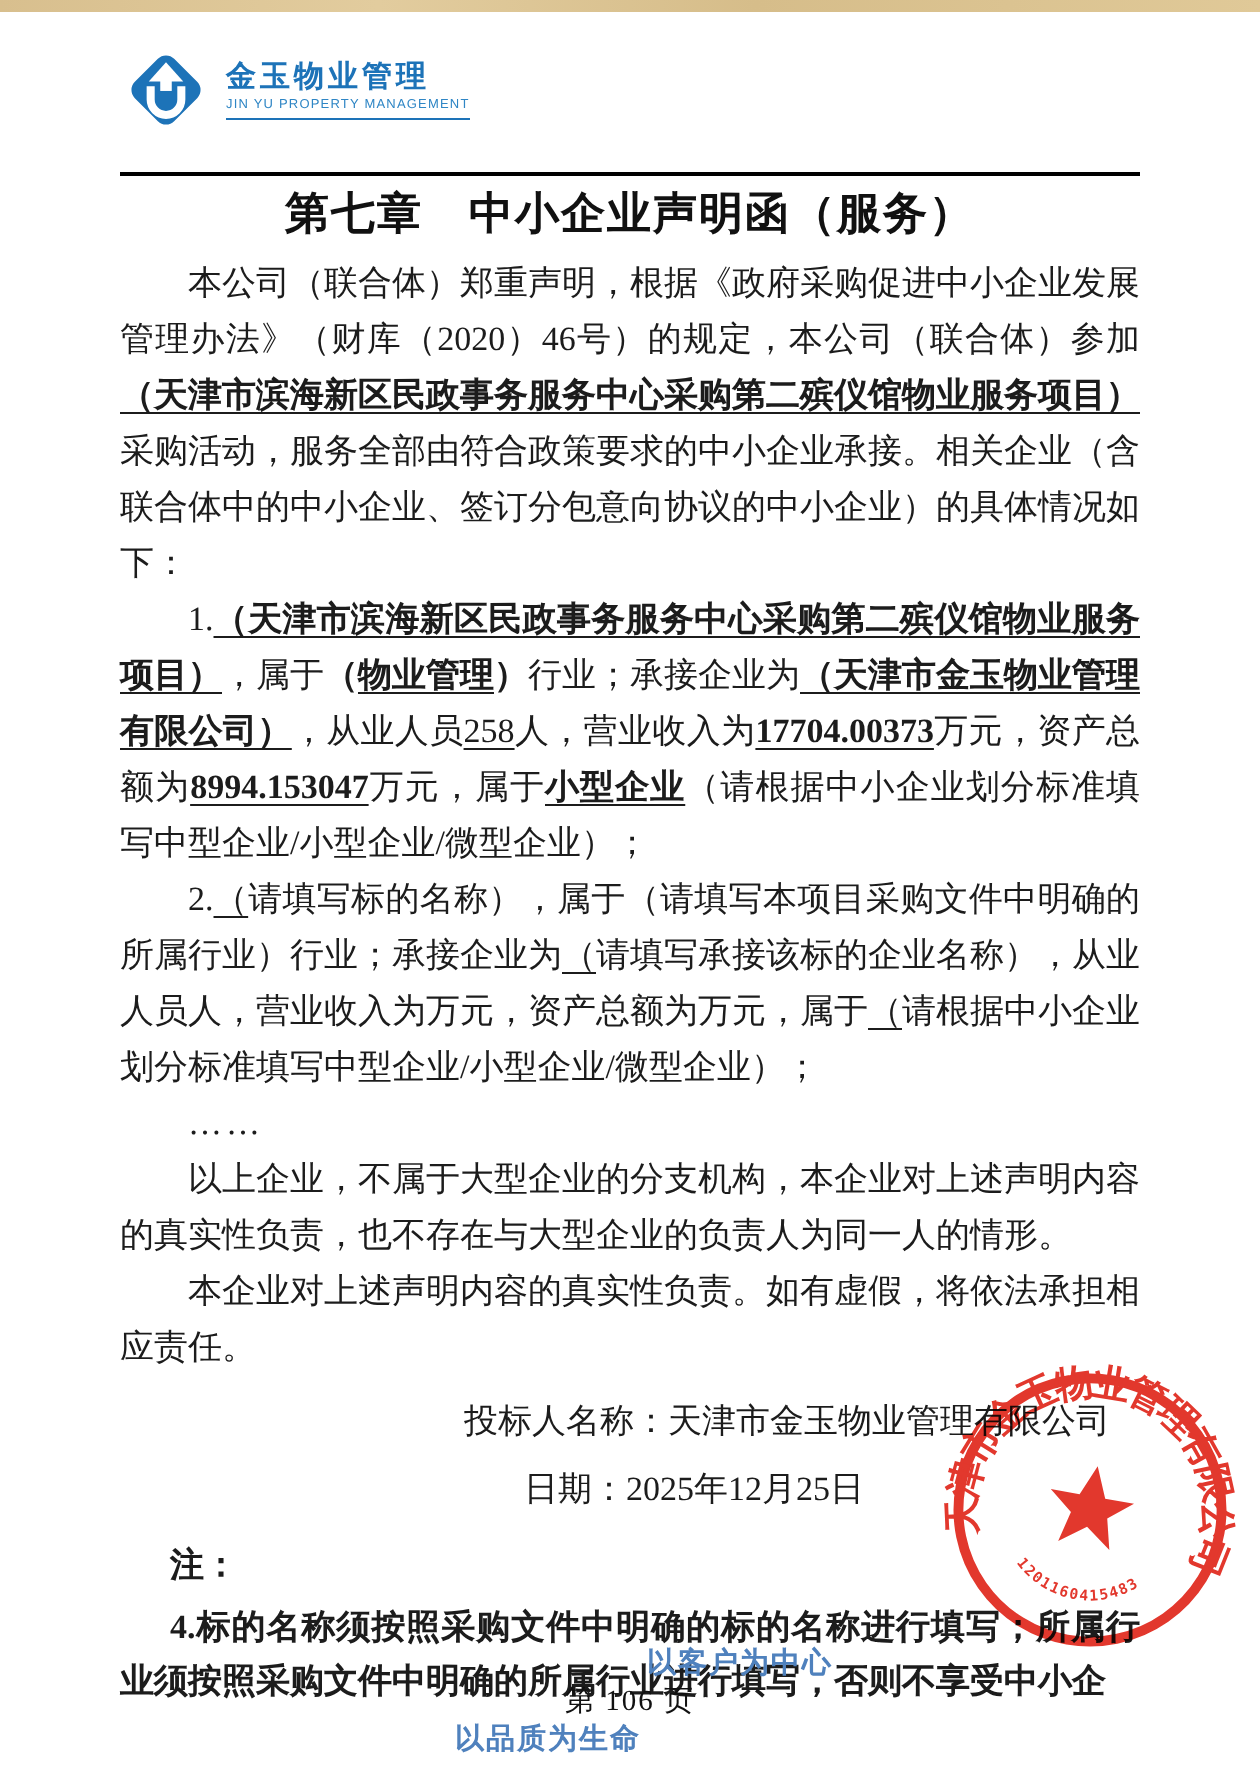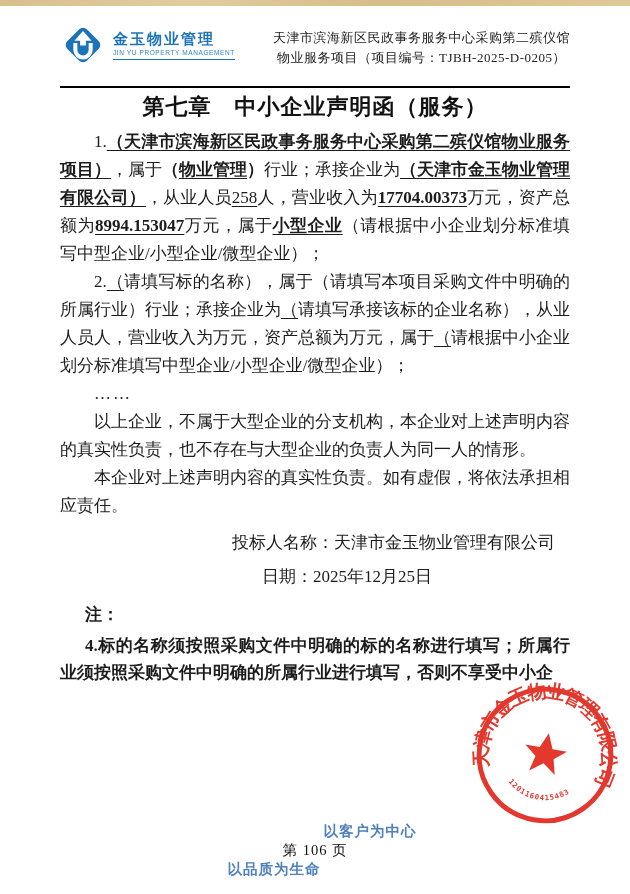--- a/index.html
+++ b/index.html
@@ -91,29 +91,26 @@
             <polygon points="24,9.5 33,19.5 15,19.5" fill="#ffffff"></polygon>
             <rect x="21" y="17.5" width="6" height="7" fill="#ffffff"></rect>
             <path d="M16,22 v7 a8 8 0 0 0 16 0 v-7" fill="none" stroke="#ffffff" stroke-width="4.2"></path>
           </svg>
         </span>
         <span class="logo-text">
           <span class="logo-title">金玉物业管理</span>
           <span class="logo-sub">JIN YU PROPERTY MANAGEMENT</span>
         </span>
       </div>
-      <div class="hdr-right">
-        <div>天津市滨海新区民政事务服务中心采购第二殡仪馆</div>
-        <div>物业服务项目（项目编号：TJBH-2025-D-0205）</div>
-      </div>
     </div>
 
     <div class="doc-title">第七章　中小企业声明函（服务）</div>
 
     <div class="body-text">
+      <p><span>本公司（联合体）郑重声明，根据《政府采购促进中小企业发展管理办法》（财库（2020）46号）的规定，本公司（联合体）参加</span><span class="bu">（天津市滨海新区民政事务服务中心采购第二殡仪馆物业服务项目）</span><span>采购活动，服务全部由符合政策要求的中小企业承接。相关企业（含联合体中的中小企业、签订分包意向协议的中小企业）的具体情况如下：</span></p>
 
       <p><span>1.</span><span class="bu">（天津市滨海新区民政事务服务中心采购第二殡仪馆物业服务项目）</span><span>，属于</span><span class="b">（</span><span class="bu">物业管理</span><span class="b">）</span><span>行业；承接企业为</span><span class="bu">（天津市金玉物业管理有限公司）</span><span>，从业人员</span><span class="u">258</span><span>人，营业收入为</span><span class="bu">17704.00373</span><span>万元，资产总额为</span><span class="bu">8994.153047</span><span>万元，属于</span><span class="bu">小型企业</span><span>（请根据中小企业划分标准填写中型企业/小型企业/微型企业）；</span></p>
 
       <p><span>2.</span><span class="u">（</span><span>请填写标的名称），属于（请填写本项目采购文件中明确的所属行业）行业；承接企业为</span><span class="u">（</span><span>请填写承接该标的企业名称），从业人员人，营业收入为万元，资产总额为万元，属于</span><span class="u">（</span><span>请根据中小企业划分标准填写中型企业/小型企业/微型企业）；</span></p>
 
       <p class="ellipsis-line">……</p>
 
       <p>以上企业，不属于大型企业的分支机构，本企业对上述声明内容的真实性负责，也不存在与大型企业的负责人为同一人的情形。</p>
 
       <p>本企业对上述声明内容的真实性负责。如有虚假，将依法承担相应责任。</p>

